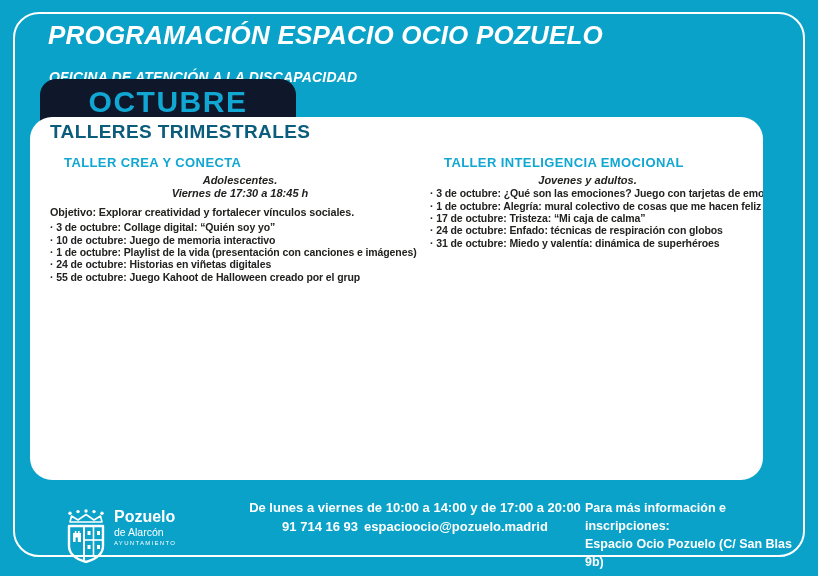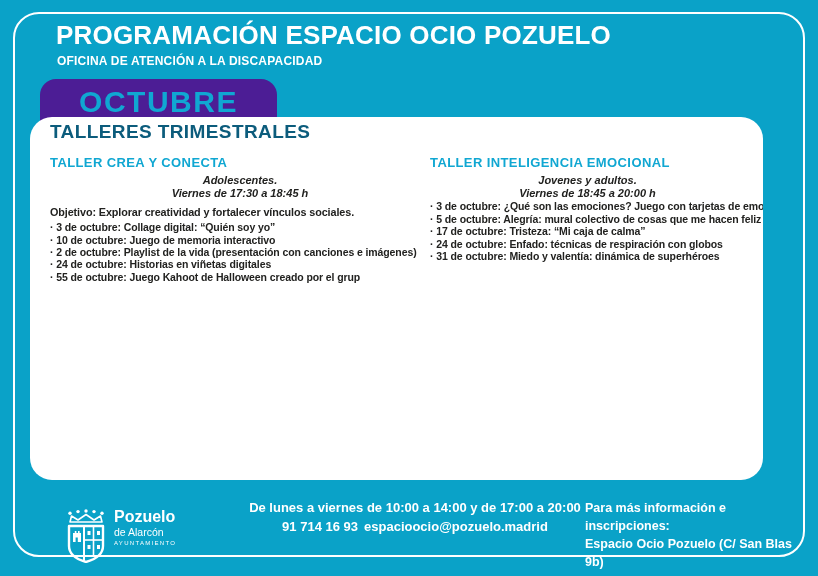--- a/index.html
+++ b/index.html
@@ -11,31 +11,31 @@
     position: relative;
     overflow: hidden;
   }
   .outer-border {
     position: absolute; left: 13px; top: 12px;
     width: 792px; height: 545px;
     border: 2px solid #ffffff;
     border-radius: 26px;
     pointer-events: none;
   }
-  .header { position: absolute; left: 56px; top: 20px; color: #ffffff; }
+  .header { position: absolute; left: 48px; top: 20px; color: #ffffff; font-style: italic; }
   .header h1 {
     margin: 0; font-size: 26px; font-weight: bold; letter-spacing: 0.2px;
   }
   .header h2 {
-    margin: 3px 0 0 1px; font-size: 12px; font-weight: bold; letter-spacing: 0.2px;
+    margin: 18px 0 0 1px; font-size: 14px; font-weight: bold; letter-spacing: 0.2px;
   }
   .month-tab {
     position: absolute; left: 40px; top: 79px;
-    width: 237px; height: 45px;
-    background: #4c1d95;
+    width: 256px; height: 45px;
+    background: #0f172a;
     border-radius: 16px 16px 0 0;
     display: flex; align-items: center; justify-content: center;
   }
   .month-tab span {
     color: #10a7d2; font-size: 30px; font-weight: bold; letter-spacing: 1.5px;
   }
   .panel {
     position: absolute; left: 30px; top: 117px;
     width: 733px; height: 363px;
     background: #ffffff;
@@ -44,21 +44,21 @@
     overflow: hidden;
   }
   .section-title {
     margin: 0 0 12px 0;
     color: #0c5c7c; font-size: 19px; font-weight: bold; letter-spacing: 0.4px;
   }
   .columns { display: flex; }
   .col-left { width: 380px; flex: none; }
   .col-right { flex: 1; min-width: 0; }
   .workshop-title {
-    margin: 0 0 4px 0;
+    margin: 0 0 4px 14px;
     color: #10a7d2; font-size: 13px; font-weight: bold; letter-spacing: 0.4px;
   }
   .meta {
     margin: 0; color: #222220;
     font-size: 11px; font-weight: bold; font-style: italic;
     line-height: 1.2; white-space: nowrap; text-align: center;
   }
   .objective {
     margin: 6px 0 2px 0; color: #222220;
     font-size: 10.8px; font-weight: bold;
@@ -108,31 +108,30 @@
   <h3 class="section-title">TALLERES TRIMESTRALES</h3>
   <div class="columns">
 
     <section class="col-left">
       <h4 class="workshop-title">TALLER CREA Y CONECTA</h4>
       <p class="meta">Adolescentes.</p>
       <p class="meta">Viernes de 17:30 a 18:45 h</p>
       <p class="objective">Objetivo: Explorar creatividad y fortalecer vínculos sociales.</p>
       <div class="item">· 3 de octubre: Collage digital: “Quién soy yo”</div>
       <div class="item">· 10 de octubre: Juego de memoria interactivo</div>
-      <div class="item">· 2 de octubre: Playlist de la vida (presentación con canciones e imágenes)</div>
+      <div class="item">· 1 de octubre: Playlist de la vida (presentación con canciones e imágenes)</div>
       <div class="item">· 24 de octubre: Historias en viñetas digitales</div>
       <div class="item">· 55 de octubre: Juego Kahoot de Halloween creado por el grup</div>
     </section>
 
     <section class="col-right">
       <h4 class="workshop-title">TALLER INTELIGENCIA EMOCIONAL</h4>
       <p class="meta">Jovenes y adultos.</p>
-      <p class="meta">Viernes de 18:45 a 20:00 h</p>
       <div class="item">· 3 de octubre: ¿Qué son las emociones? Juego con tarjetas de emociones</div>
-      <div class="item">· 5 de octubre: Alegría: mural colectivo de cosas que me hacen feliz</div>
+      <div class="item">· 1 de octubre: Alegría: mural colectivo de cosas que me hacen feliz</div>
       <div class="item">· 17 de octubre: Tristeza: “Mi caja de calma”</div>
       <div class="item">· 24 de octubre: Enfado: técnicas de respiración con globos</div>
       <div class="item">· 31 de octubre: Miedo y valentía: dinámica de superhéroes</div>
     </section>
 
   </div>
 </div>
 
 <div class="footer">
 

